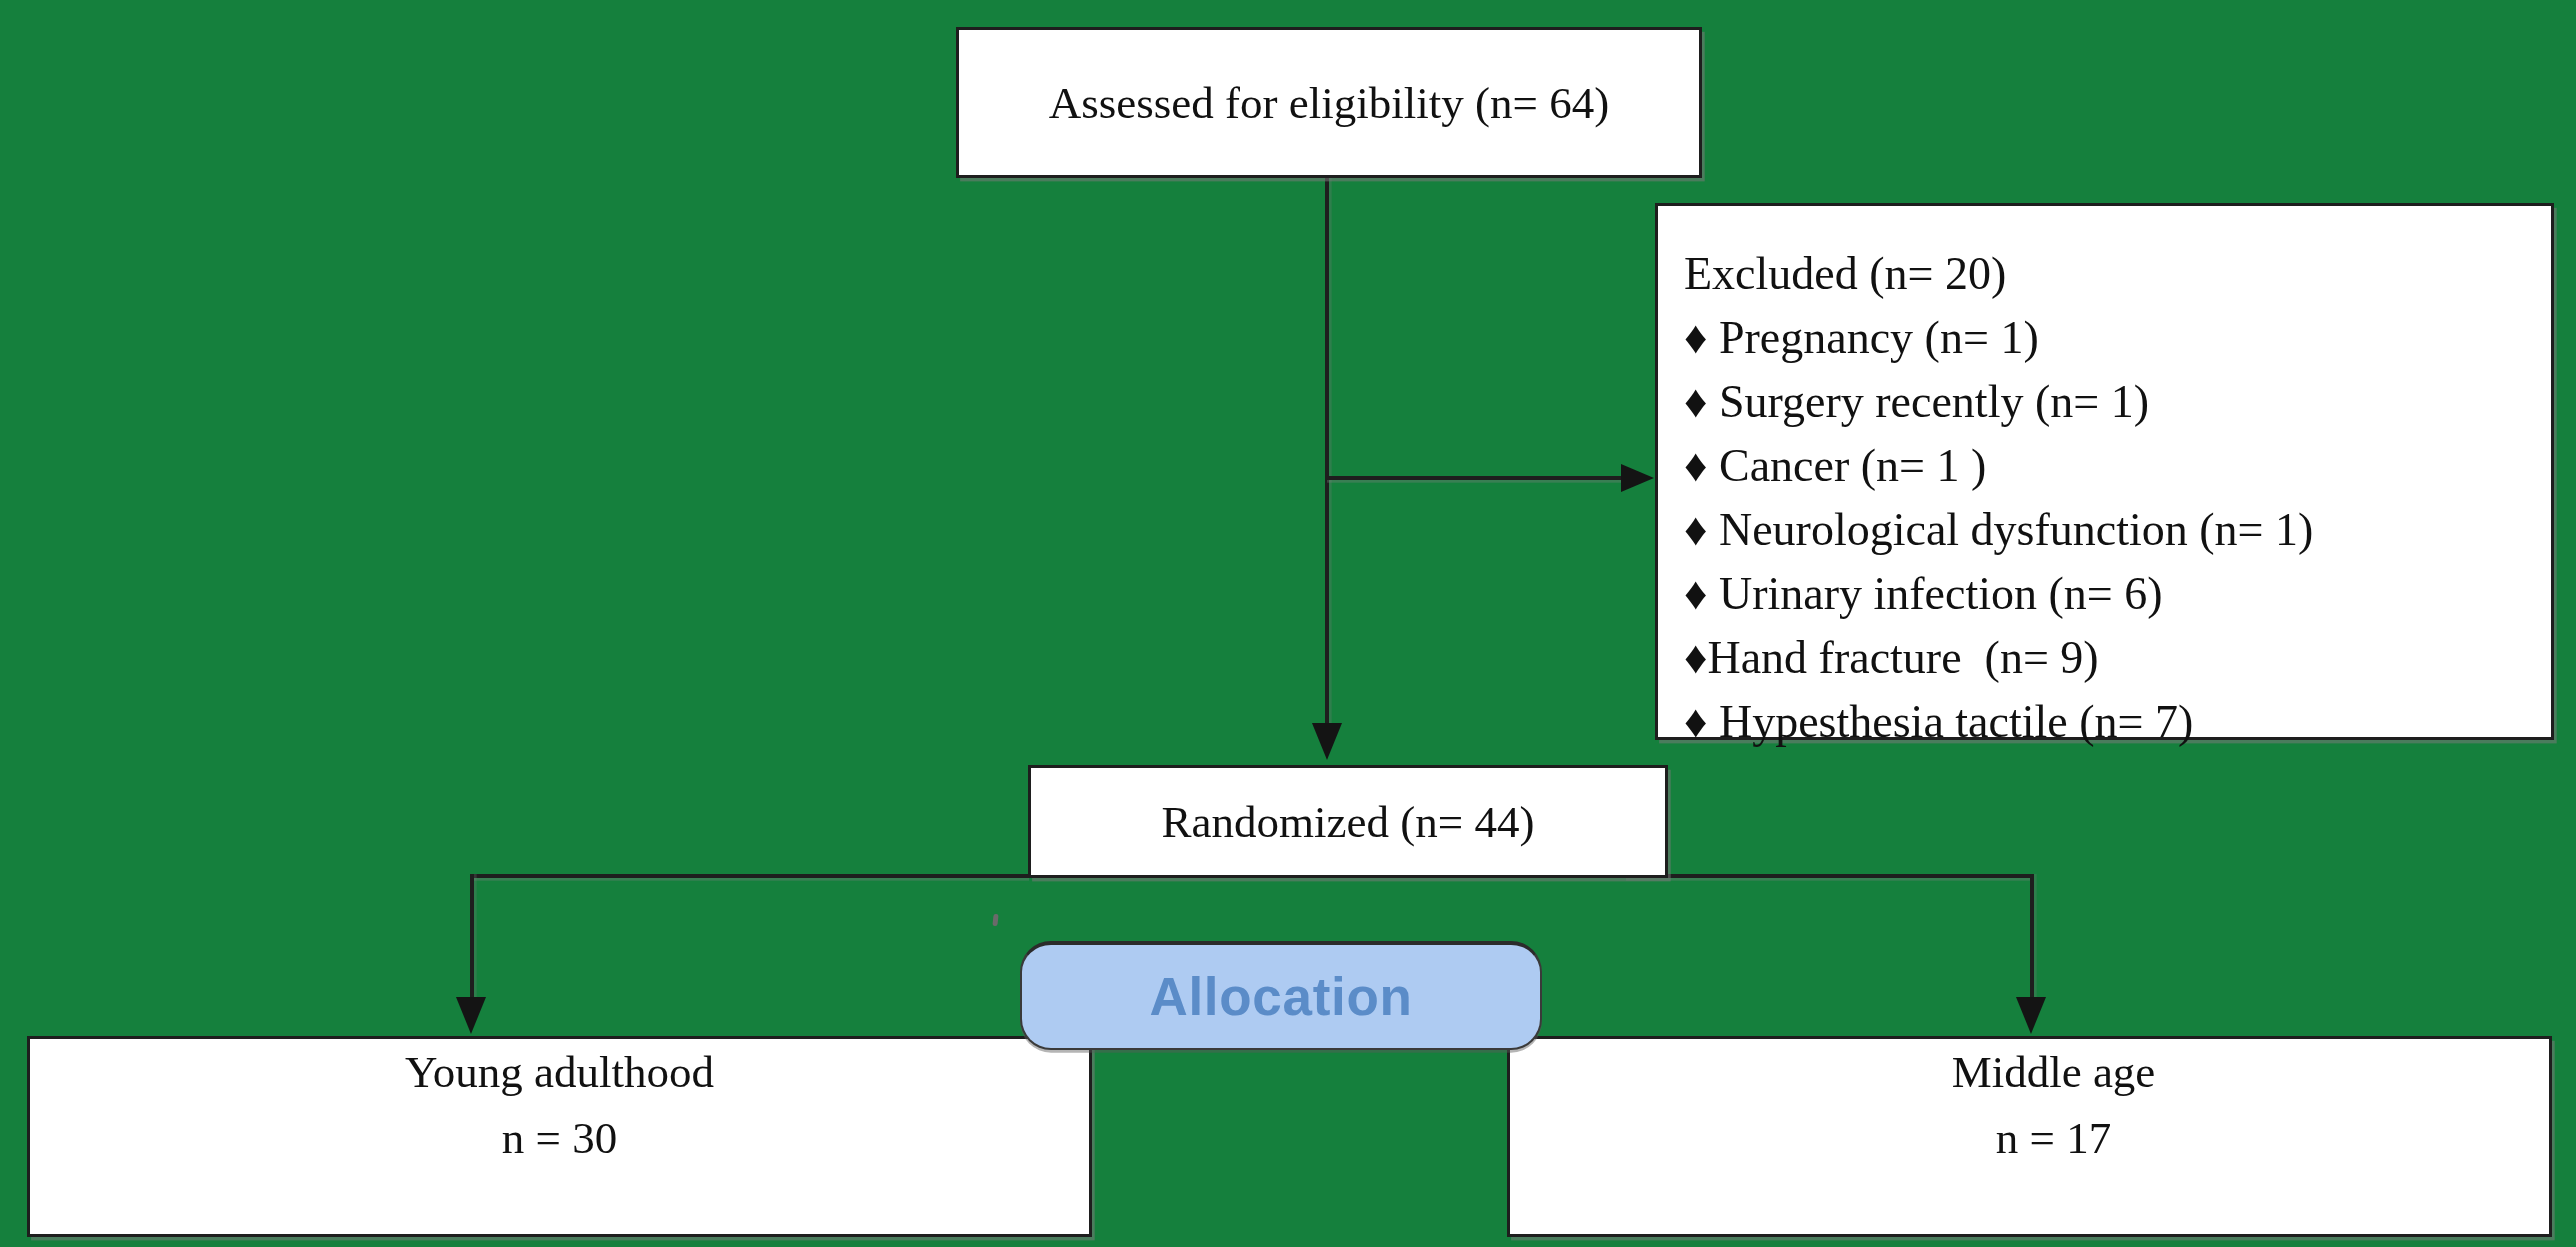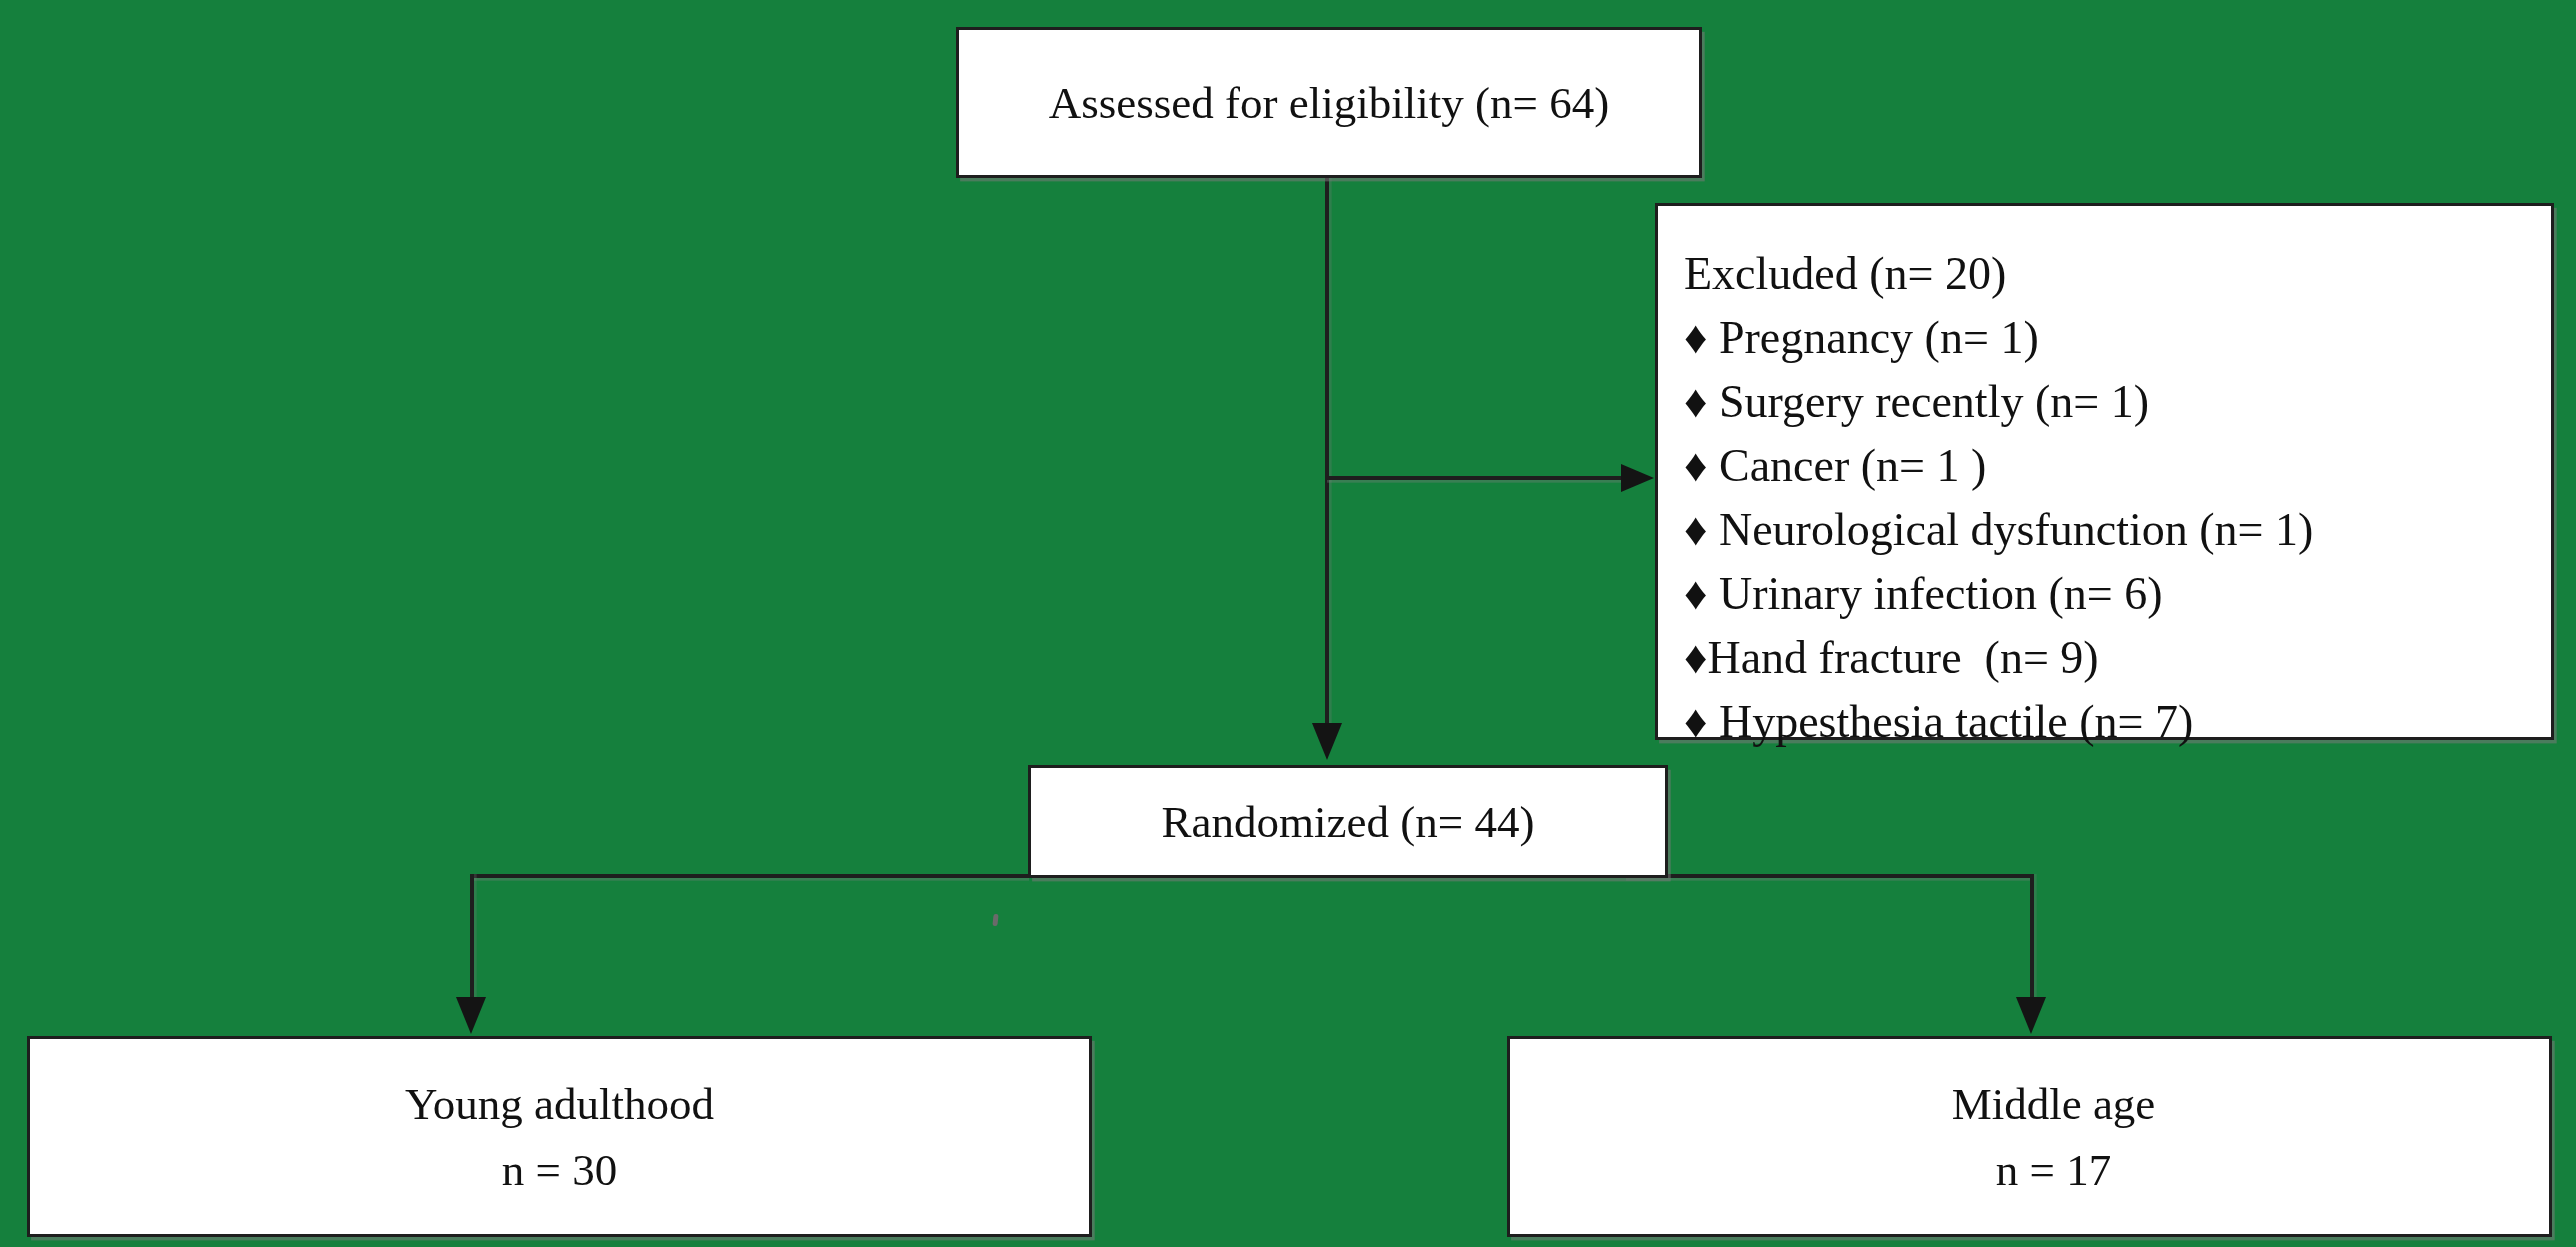--- a/index.html
+++ b/index.html
@@ -22,21 +22,21 @@
   .center-box {
     display: flex;
     align-items: center;
     justify-content: center;
     text-align: center;
   }
   .col-center {
     display: flex;
     flex-direction: column;
     align-items: center;
-    justify-content: center;
+    justify-content: flex-start;
     text-align: center;
   }
   .hline, .vline { position: absolute; background: #1e1e1e; }
   .hline { height: 4.1px; box-shadow: 0 2.7px 0 rgba(125,125,125,0.35); }
   .vline { width: 4.1px; box-shadow: 2.7px 0 0 rgba(125,125,125,0.25); }
   .arr-down {
     position: absolute; width: 0; height: 0;
     border-left: 15.6px solid transparent;
     border-right: 15.6px solid transparent;
     border-top: 37px solid #141414;
@@ -132,17 +132,20 @@
   <div class="box col-center" id="young-box">
     <div>Young adulthood</div>
     <div>n = 30</div>
   </div>
 
   <div class="box col-center" id="middle-box">
     <div>Middle age</div>
     <div>n = 17</div>
   </div>
 
+  <div class="center-box" id="allocation-box">
+    <span>Allocation</span>
+  </div>
 
   <div id="stray-mark"></div>
 
 </div>
 
 
 </body></html>

